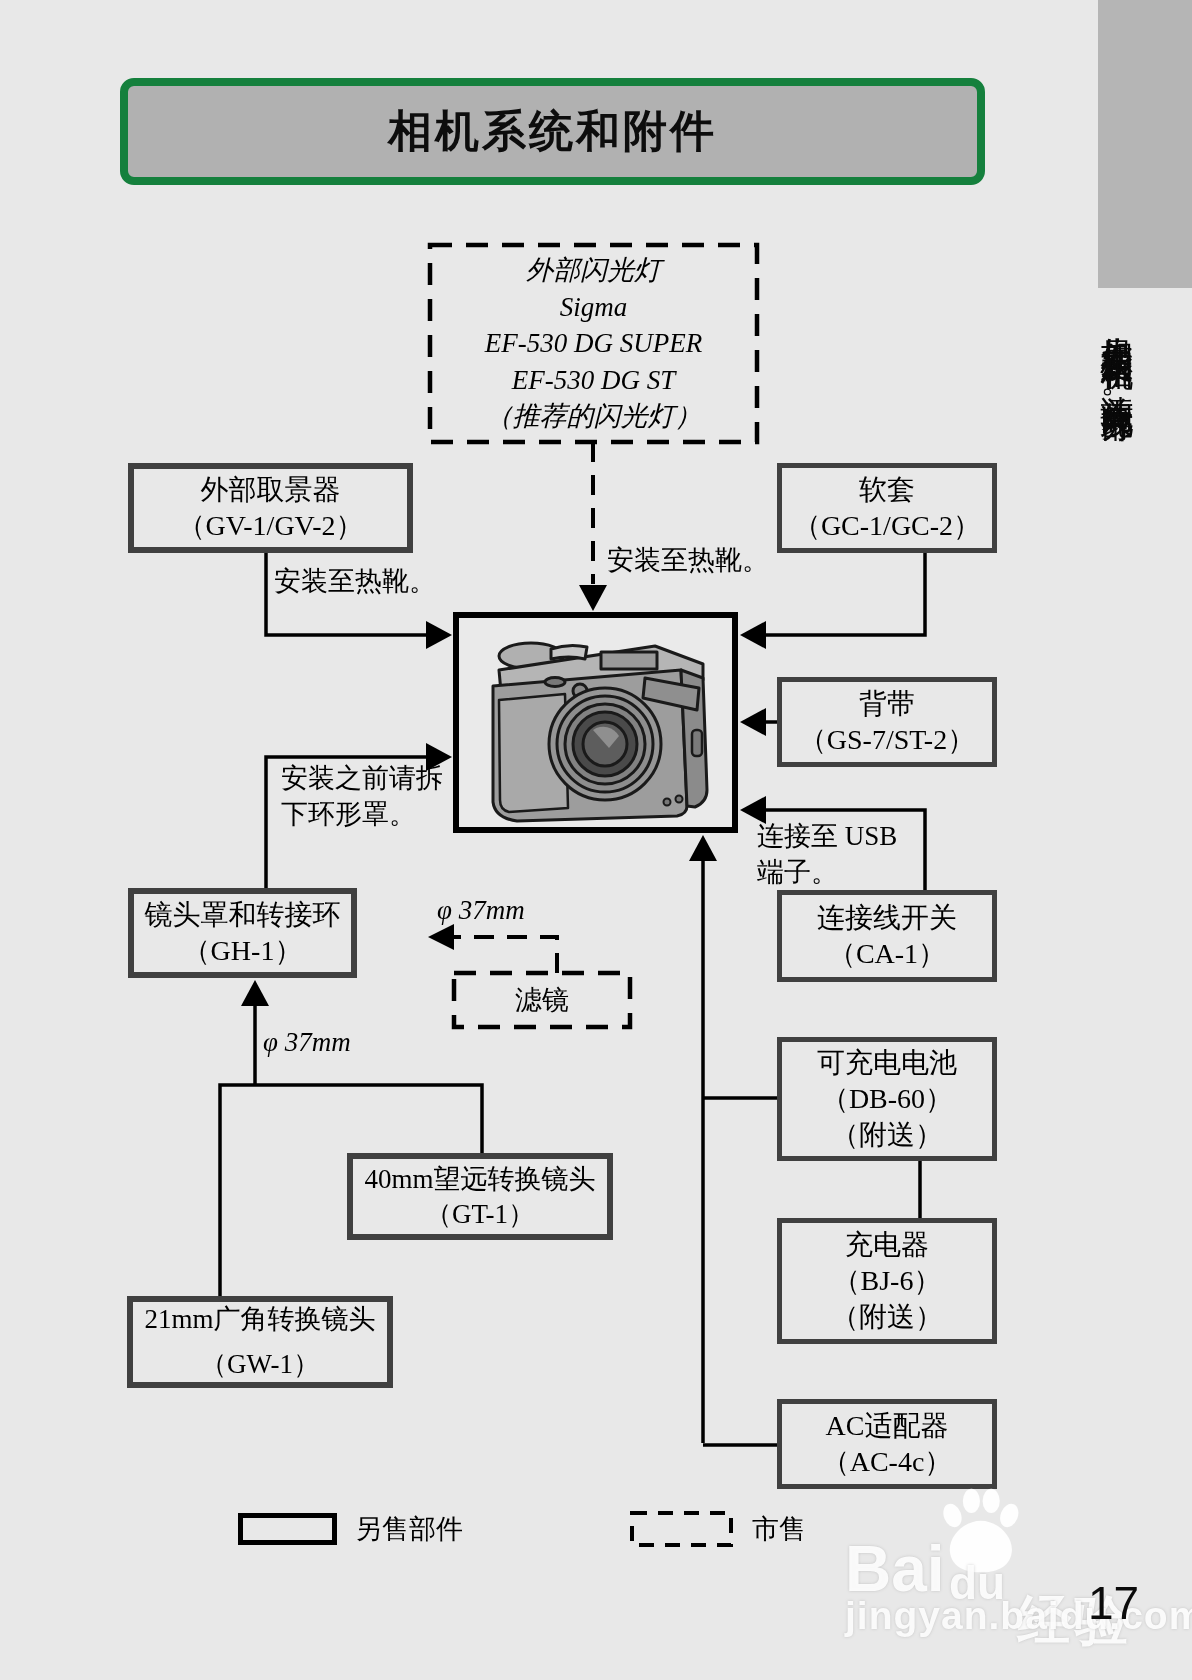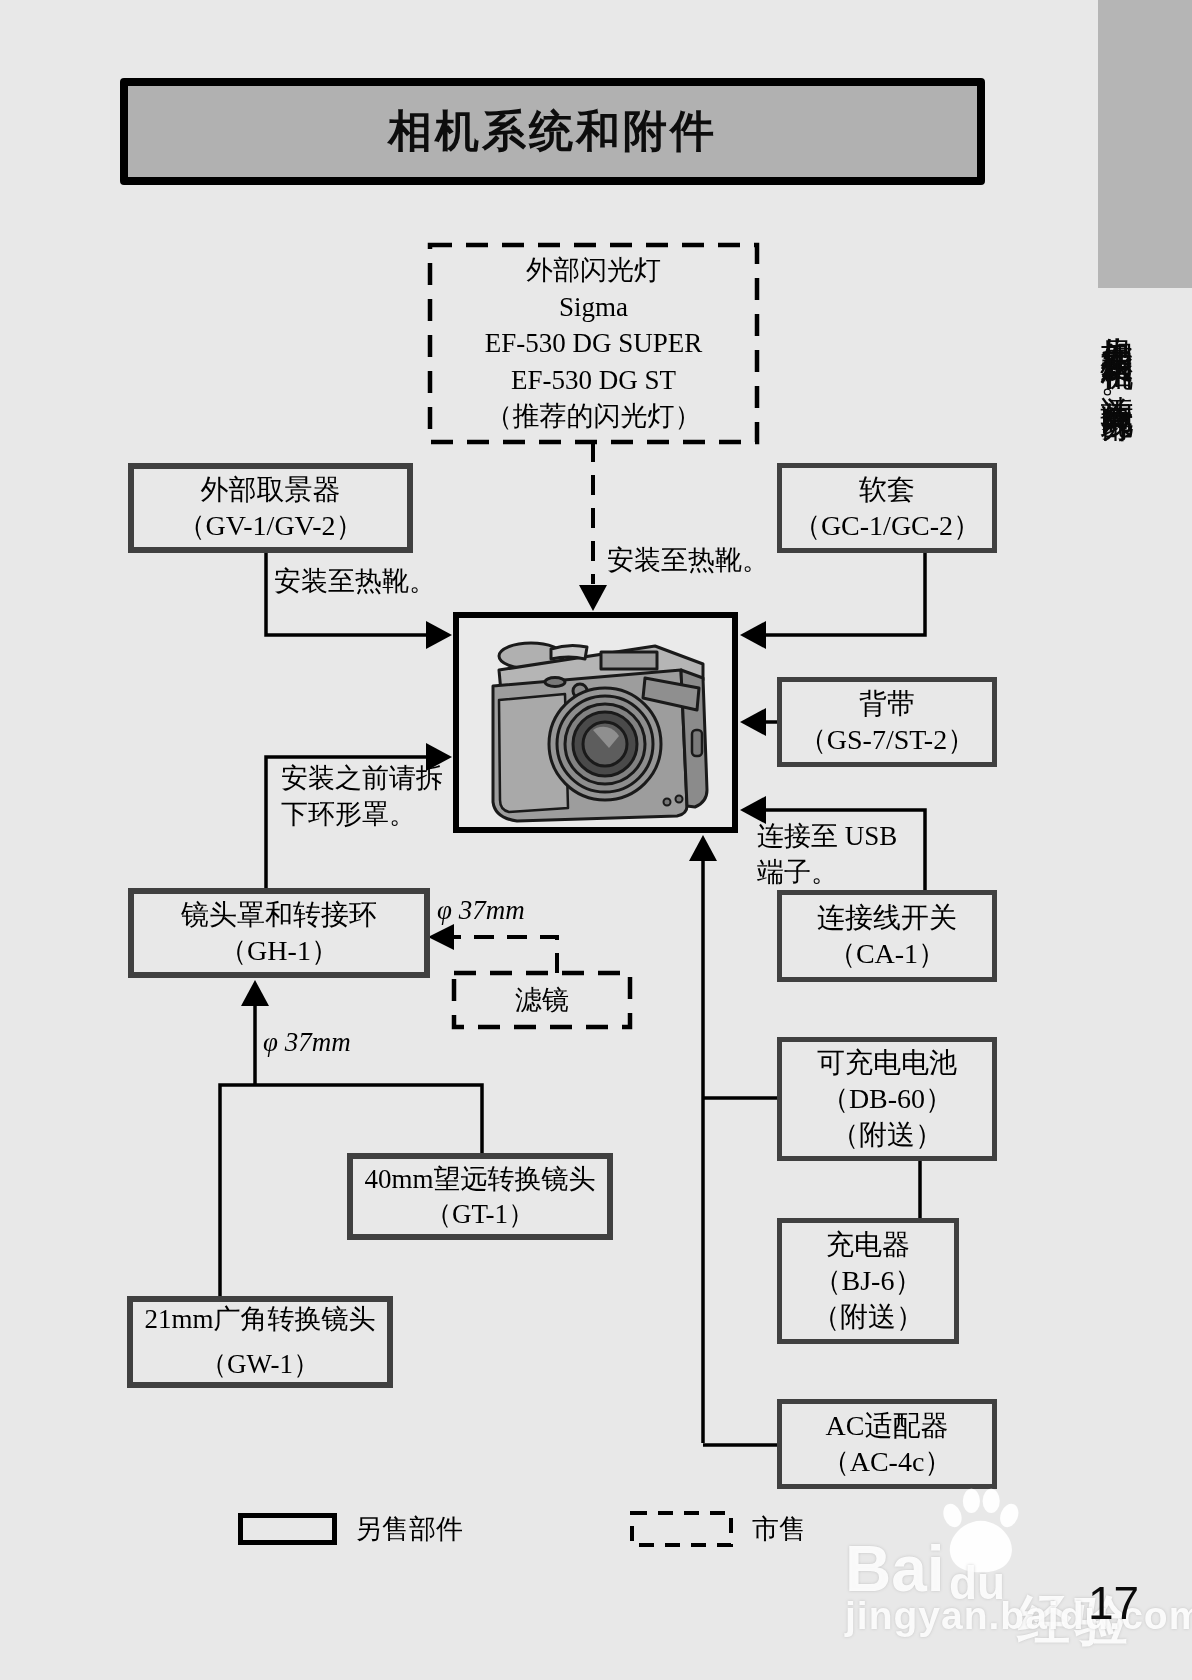--- a/index.html
+++ b/index.html
@@ -10,21 +10,21 @@
   #connector-svg{position:absolute;left:0;top:0;}
   .box{
     position:absolute;box-sizing:border-box;border:5px solid #404040;background:#e8e8e8;
     display:flex;flex-direction:column;justify-content:center;align-items:center;
     text-align:center;font-size:28px;line-height:1.28;white-space:nowrap;
   }
   .box.dashedbox{border:none;background:transparent;font-size:27px;line-height:1.35;}
   .lbl{position:absolute;font-size:27px;line-height:1.35;white-space:nowrap;}
   .title-bar{
     position:absolute;left:120px;top:78px;width:865px;height:107px;box-sizing:border-box;
-    background:#b1b1b1;border:8px solid #000000;border-radius:4px;
+    background:#b1b1b1;border:8px solid #15803d;border-radius:14px;
     display:flex;align-items:center;justify-content:center;
     font-family:"Liberation Sans","DejaVu Sans",sans-serif;font-weight:bold;
     font-size:44px;letter-spacing:3px;color:#0d0d0d;
   }
   .gray-block{position:absolute;left:1098px;top:0;width:94px;height:288px;background:#b5b5b5;}
   .vtext{
     position:absolute;left:1094px;top:312px;height:720px;
     writing-mode:vertical-rl;text-orientation:mixed;
     font-family:"Liberation Sans","DejaVu Sans",sans-serif;
     font-size:33px;letter-spacing:2px;color:#090909;
@@ -96,21 +96,21 @@
       <polygon points="703,835 689,861 717,861"></polygon>
     </g>
   </svg>
 
   <div class="title-bar">
     <span>相机系统和附件</span>
   </div>
   <div class="gray-block"></div>
   <div class="vtext">如果您是初次使用本相机，请首先阅读此部分。</div>
 
-  <div class="box dashedbox" style="left:430px;top:245px;width:327px;height:197px;">
+  <div class="box dashedbox" style="left:430px;top:245px;width:327px;height:197px;font-style:italic;">
     <div>外部闪光灯</div>
     <div>Sigma</div>
     <div>EF-530 DG SUPER</div>
     <div>EF-530 DG ST</div>
     <div>（推荐的闪光灯）</div>
   </div>
 
   <div class="box" style="left:128px;top:463px;width:285px;height:90px;border-width:6px;">
     <div>外部取景器</div>
     <div>（GV-1/GV-2）</div>
@@ -147,41 +147,41 @@
           <circle cx="146" cy="126" r="22" fill="#5d5d5d"></circle>
           <path d="M134,112 a18,18 0 0,1 26,6 l-10,12 Z" fill="#8f8f8f" stroke="none"></path>
         </g>
         <rect x="233" y="112" width="10" height="26" rx="4" fill="#7a7a7a" stroke-width="2.5"></rect>
         <circle cx="208" cy="184" r="3.5" fill="#777" stroke-width="2"></circle>
         <circle cx="220" cy="181" r="3.5" fill="#777" stroke-width="2"></circle>
       </g>
     </svg>
   </div>
 
-  <div class="box" style="left:128px;top:888px;width:302px;height:90px;border-width:6px;">
+  <div class="box" style="left:128px;top:888px;width:229px;height:90px;border-width:6px;">
     <div>镜头罩和转接环</div>
     <div>（GH-1）</div>
   </div>
 
   <div class="box dashedbox" style="left:454px;top:973px;width:176px;height:54px;">
     <div>滤镜</div>
   </div>
 
   <div class="box" style="left:777px;top:890px;width:220px;height:92px;">
     <div>连接线开关</div>
     <div>（CA-1）</div>
   </div>
 
   <div class="box" style="left:777px;top:1037px;width:220px;height:124px;">
     <div>可充电电池</div>
     <div>（DB-60）</div>
     <div>（附送）</div>
   </div>
 
-  <div class="box" style="left:777px;top:1218px;width:182px;height:126px;">
+  <div class="box" style="left:777px;top:1218px;width:220px;height:126px;">
     <div>充电器</div>
     <div>（BJ-6）</div>
     <div>（附送）</div>
   </div>
 
   <div class="box" style="left:777px;top:1399px;width:220px;height:90px;">
     <div>AC适配器</div>
     <div>（AC-4c）</div>
   </div>
 

